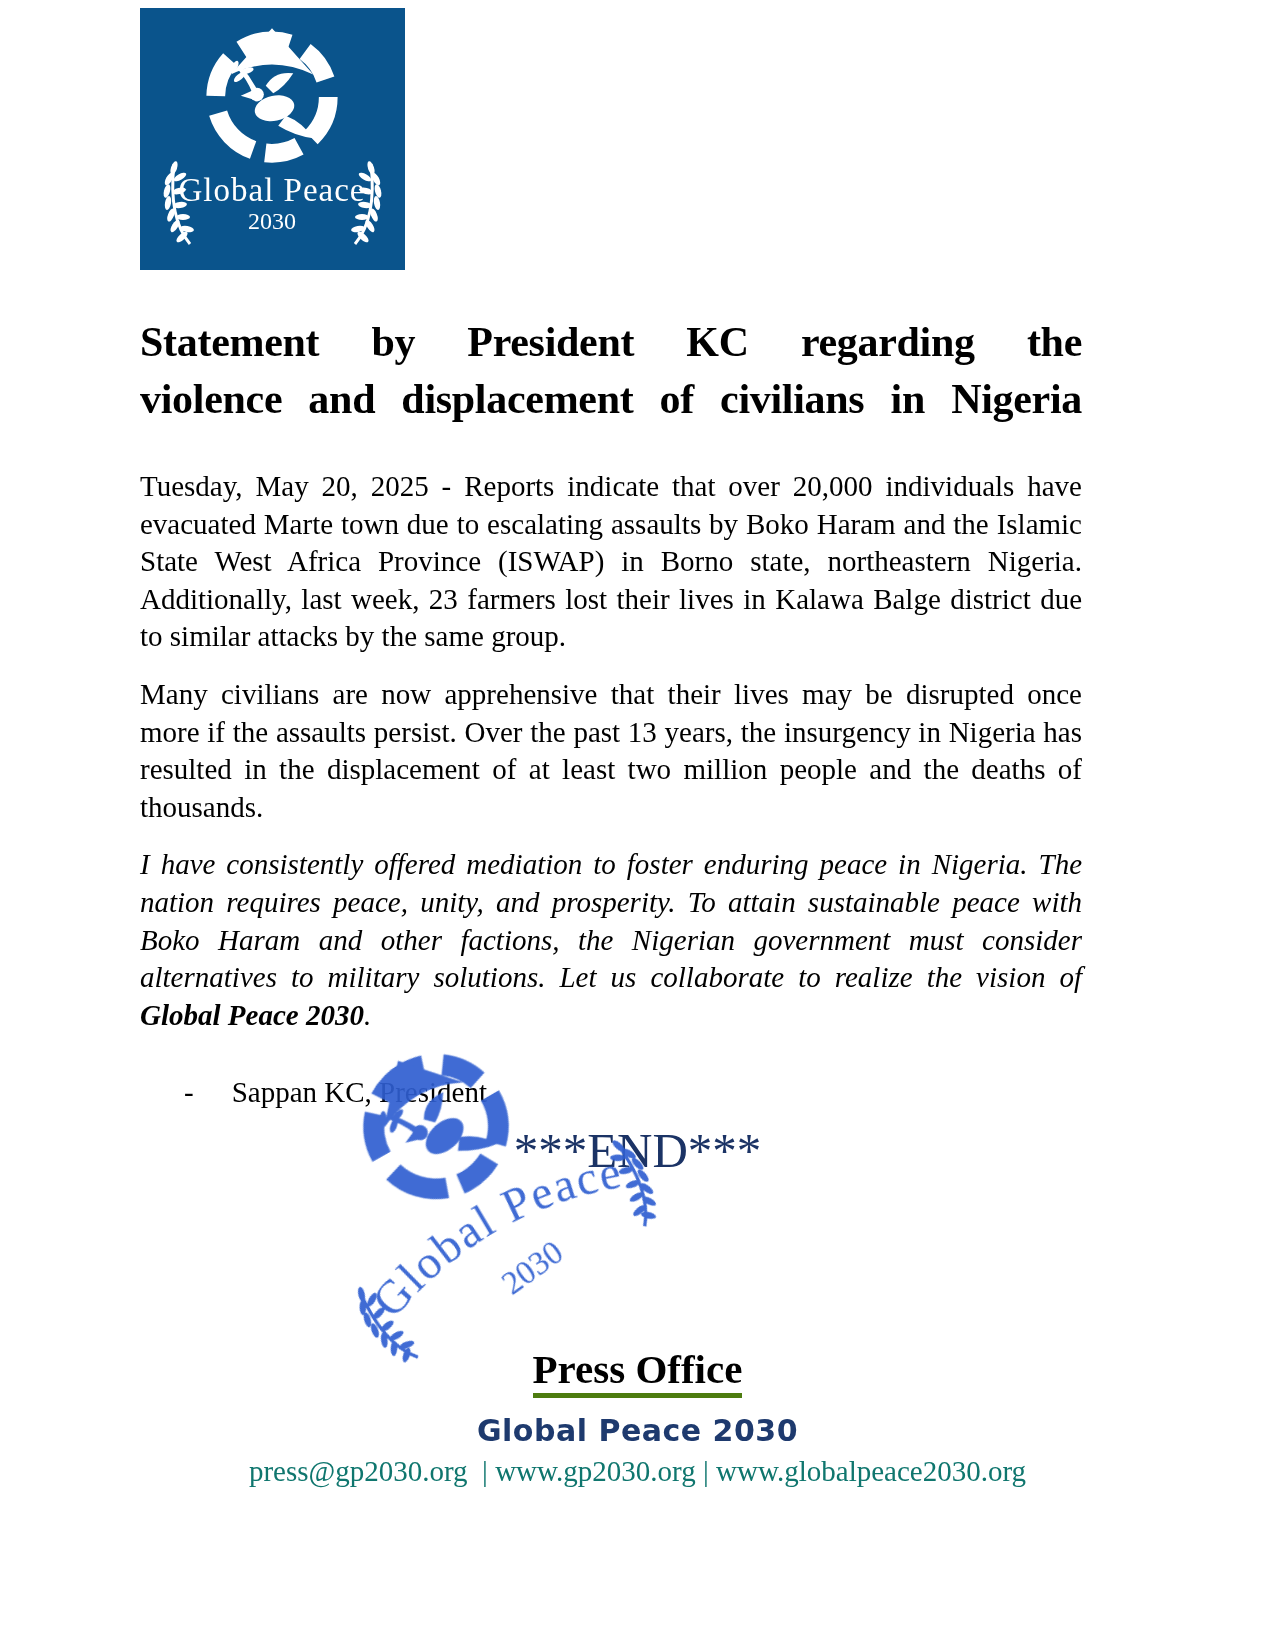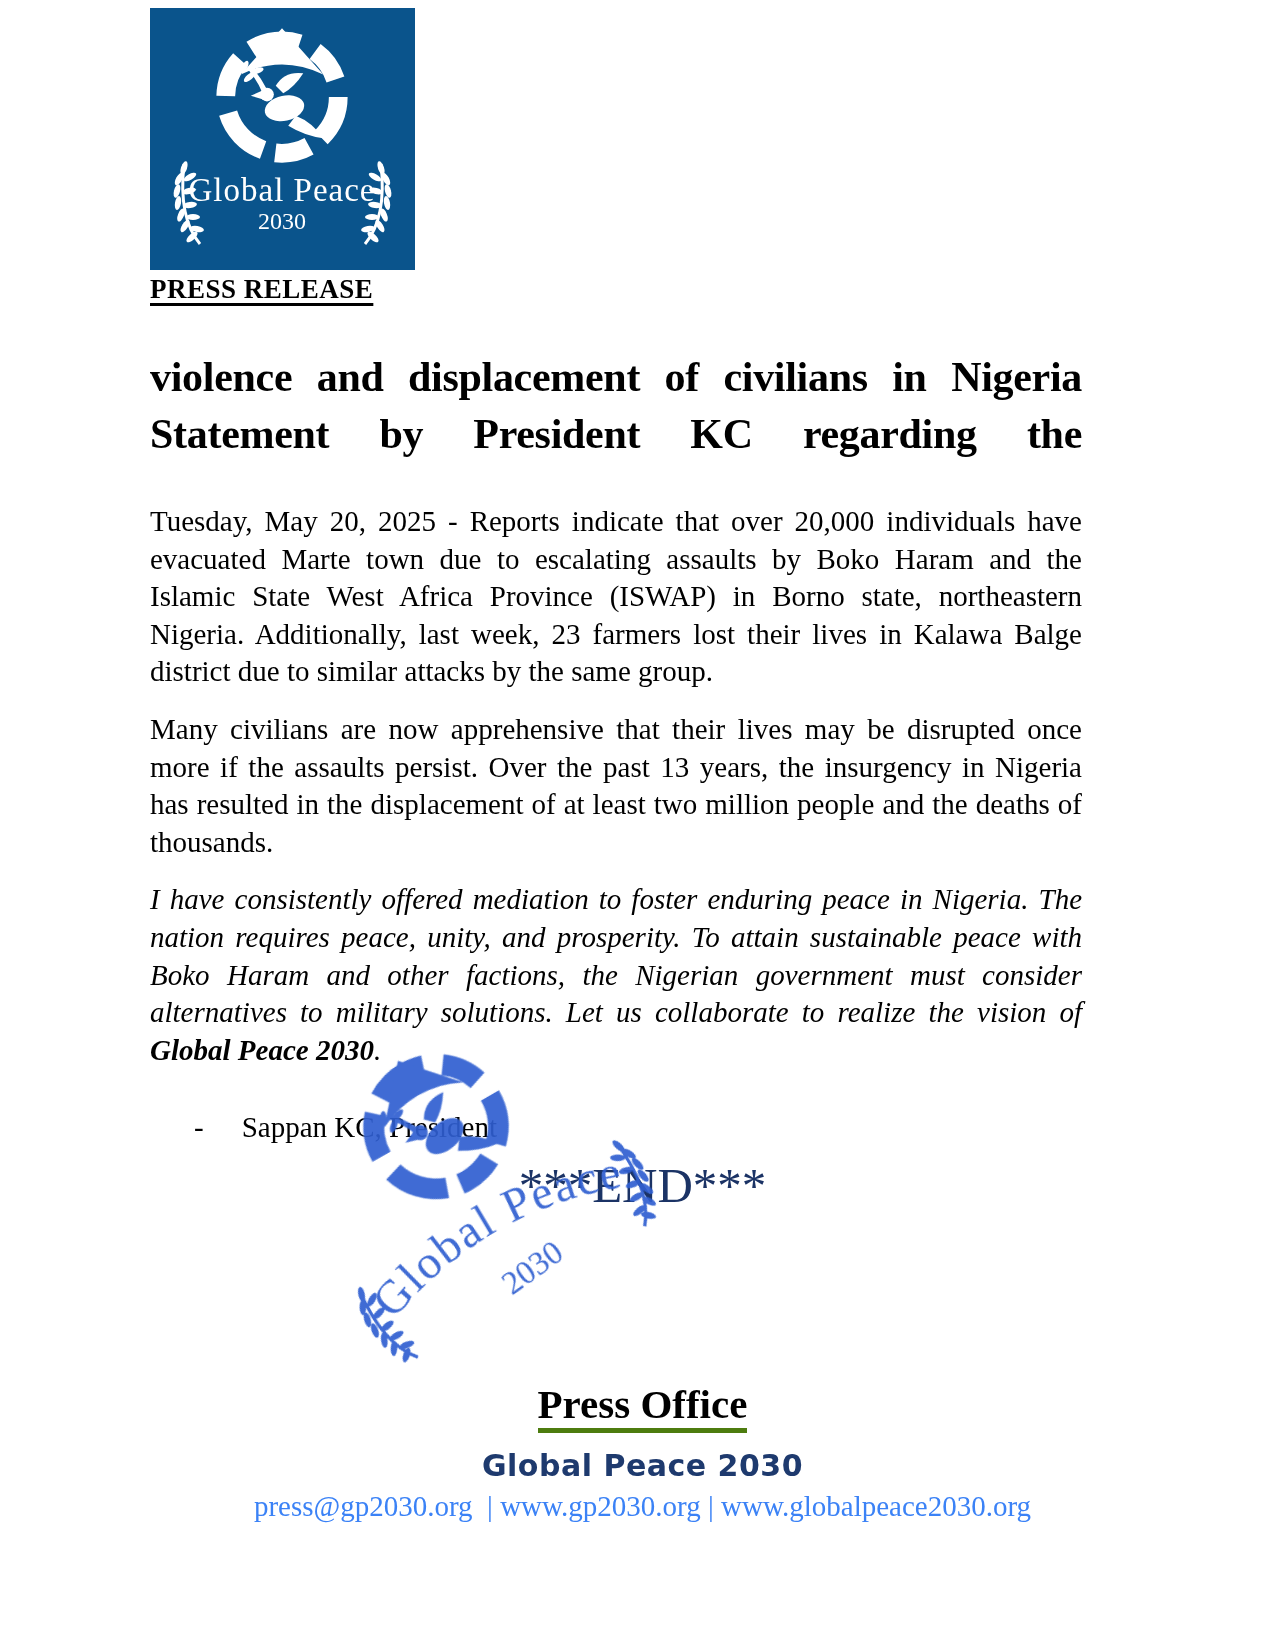--- a/index.html
+++ b/index.html
@@ -5,21 +5,20 @@
   * { margin: 0; padding: 0; box-sizing: border-box; }
   html, body { background: #ffffff; }
   .page {
     position: relative;
     width: 1275px;
     height: 1650px;
     background: #ffffff;
     font-family: "Liberation Serif", "DejaVu Serif", serif;
     color: #000000;
     overflow: hidden;
-    padding-left: 10px;
   }
   .content { padding: 8px 193px 0 140px; }
 
   .logo-svg { display: block; width: 265px; height: 262px; }
 
   .press-release-label {
     margin-top: 4px;
     font-size: 27px;
     font-weight: bold;
     letter-spacing: 0.5px;
@@ -98,21 +97,21 @@
     font-size: 30px;
     line-height: 34px;
     letter-spacing: 0.5px;
     color: #1e3a6e;
   }
   .contact-line {
     margin-top: 6px;
     text-align: center;
     font-size: 29px;
     line-height: 34px;
-    color: #3b82f6;
+    color: #0f766e;
     white-space: pre-wrap;
   }
 </style>
 </head>
 <body>
 
 <svg width="0" height="0" style="position:absolute" aria-hidden="true">
   <defs>
     <symbol id="globe-dove" viewBox="0 0 120 120" overflow="visible">
       <circle cx="60" cy="60" r="45" fill="none" stroke="currentColor" stroke-width="15" stroke-dasharray="36 12 28 10 42 14 32 12 40 14 28 15"></circle>
@@ -155,25 +154,24 @@
         <use href="#globe-dove" x="57" y="14" width="150" height="150"></use>
         <text x="132" y="193" text-anchor="middle" font-family="Liberation Serif, serif" font-size="33" letter-spacing="1">Global Peace</text>
         <text x="132" y="221" text-anchor="middle" font-family="Liberation Serif, serif" font-size="24">2030</text>
         <use href="#laurel" x="16" y="148" width="44" height="92"></use>
         <g transform="translate(265,0) scale(-1,1)">
           <use href="#laurel" x="16" y="148" width="44" height="92"></use>
         </g>
       </g>
     </svg>
 
-    <div class="press-release-label">PRESS RELEASE</div>
 
     <h1 class="doc-title">
+      <div class="title-line">Statement by President KC regarding the</div>
       <div class="title-line">violence and displacement of civilians in Nigeria</div>
-      <div class="title-line">Statement by President KC regarding the</div>
     </h1>
 
     <div class="body-copy">
       <p>Tuesday, May 20, 2025 - Reports indicate that over 20,000 individuals have evacuated Marte town due to escalating assaults by Boko Haram and the Islamic State West Africa Province (ISWAP) in Borno state, northeastern Nigeria. Additionally, last week, 23 farmers lost their lives in Kalawa Balge district due to similar attacks by the same group.</p>
       <p>Many civilians are now apprehensive that their lives may be disrupted once more if the assaults persist. Over the past 13 years, the insurgency in Nigeria has resulted in the displacement of at least two million people and the deaths of thousands.</p>
       <p><span>I have consistently offered mediation to foster enduring peace in Nigeria. The nation requires peace, unity, and prosperity. To attain sustainable peace with Boko Haram and other factions, the Nigerian government must consider alternatives to military solutions. Let us collaborate to realize the vision of </span><span class="bold-inline">Global Peace 2030</span><span>.</span></p>
     </div>
 
     <div class="signature">
       <span>-</span>

